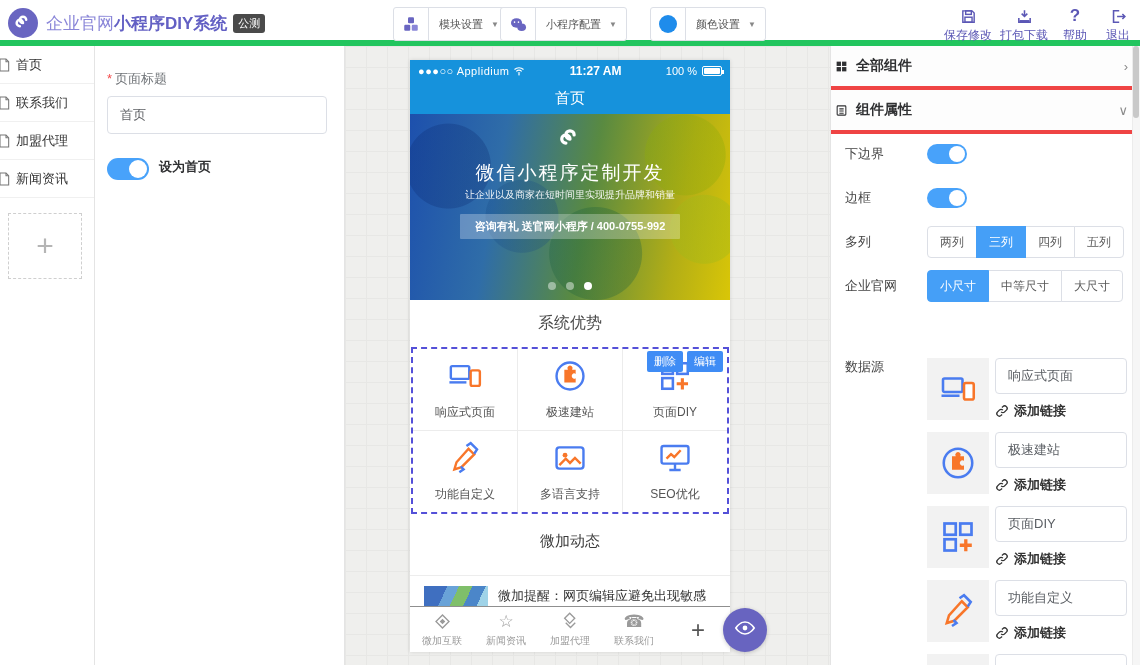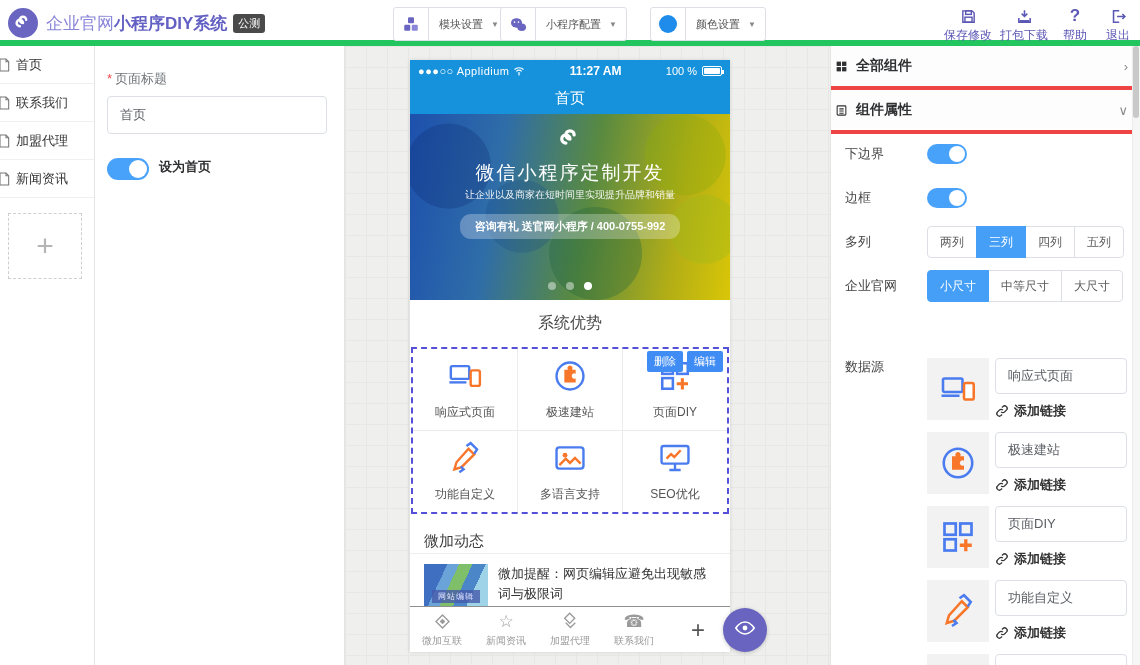--- a/index.html
+++ b/index.html
@@ -64,32 +64,32 @@
       radial-gradient(circle at 12% 28%, rgba(10,40,110,.28) 0 42px, transparent 43px),
       radial-gradient(circle at 86% 22%, rgba(140,170,10,.35) 0 40px, transparent 41px),
       radial-gradient(circle at 92% 62%, rgba(160,185,25,.4) 0 34px, transparent 35px),
       radial-gradient(circle at 58% 75%, rgba(25,95,60,.3) 0 46px, transparent 47px),
       radial-gradient(circle at 35% 55%, rgba(20,70,130,.25) 0 36px, transparent 37px),
       linear-gradient(100deg,#1d50ad 0%,#2f6da8 28%,#598a41 55%,#b3ae16 82%,#d9c607 100%); }
   .banner .blogo { margin-top:12px; }
   .banner .btitle { font-size:19px; letter-spacing:2px; margin-top:4px; }
   .banner .bsub { font-size:10px; opacity:.92; margin-top:5px; }
   .banner .bsub2 { font-size:10px; opacity:.92; margin-top:2px; }
-  .banner .pill { display:inline-block; margin-top:12px; background:rgba(255,255,255,.28); border-radius:11px; padding:5px 15px; font-size:11px; font-weight:bold; }
+  .banner .pill { display:inline-block; margin-top:12px; background:rgba(255,255,255,.28); border-radius:1px; padding:5px 15px; font-size:11px; font-weight:bold; }
   .banner .dots { position:absolute; bottom:10px; left:0; right:0; display:flex; justify-content:center; gap:10px; }
   .banner .dot { width:8px; height:8px; border-radius:50%; background:rgba(255,255,255,.45); }
   .banner .dot.active { background:#fff; }
   .sec-title { height:47px; display:flex; align-items:center; justify-content:center; font-size:16px; color:#4a4a4a; background:#fff; }
   .advgrid-wrap { position:relative; border:2px dashed #5450d8; margin:0 1px; }
   .advgrid { display:grid; grid-template-columns:1fr 1fr 1fr; gap:1px; background:#ececec; }
   .advcell { background:#fff; height:81px; display:flex; flex-direction:column; align-items:center; justify-content:center; cursor:pointer; }
   .advcell .albl { font-size:12px; color:#555; margin-top:7px; }
   .sel-actions { position:absolute; top:2px; right:4px; display:flex; gap:4px; z-index:5; }
   .sel-btn { background:#3f8cf5; color:#fff; font-size:11px; padding:3px 7px; border-radius:2px; cursor:pointer; }
-  .news-head { padding:18px 14px 2px; font-size:15px; color:#3c3c3c; border-bottom:1px solid #ededed; background:#fff; }
+  .news-head { padding:18px 14px 24px; font-size:15px; color:#3c3c3c; border-bottom:1px solid #ededed; background:#fff;text-align:center; }
   .news-item { display:flex; padding:10px 14px 0; background:#fff; }
   .news-thumb { width:64px; height:42px; flex:0 0 auto; position:relative; overflow:hidden;
     background:linear-gradient(115deg,#3f6fc0 0 28%,#69a3d8 28% 42%,#7fbf6a 42% 58%,#4b86c9 58% 74%,#9fd3e8 74%); }
   .news-thumb .tlabel { position:absolute; bottom:3px; left:8px; right:8px; text-align:center; font-size:8px; color:#dfe5ff; background:rgba(70,90,170,.8); padding:1px 0; letter-spacing:1px; }
   .news-title { margin-left:10px; font-size:13px; color:#333; line-height:1.55; }
   .tabbar { position:absolute; left:0; right:0; bottom:0; height:46px; background:#fff; border-top:1px solid #8f8f8f; display:flex; }
   .tab { flex:1; display:flex; flex-direction:column; align-items:center; justify-content:center; color:#9a9a9a; cursor:pointer; }
   .tab .ticn { height:20px; display:flex; align-items:center; justify-content:center; font-size:17px; line-height:1; }
   .tab .tlbl { font-size:10px; margin-top:2px; }
   .tab.plus { font-size:24px; color:#555; font-weight:300; }

